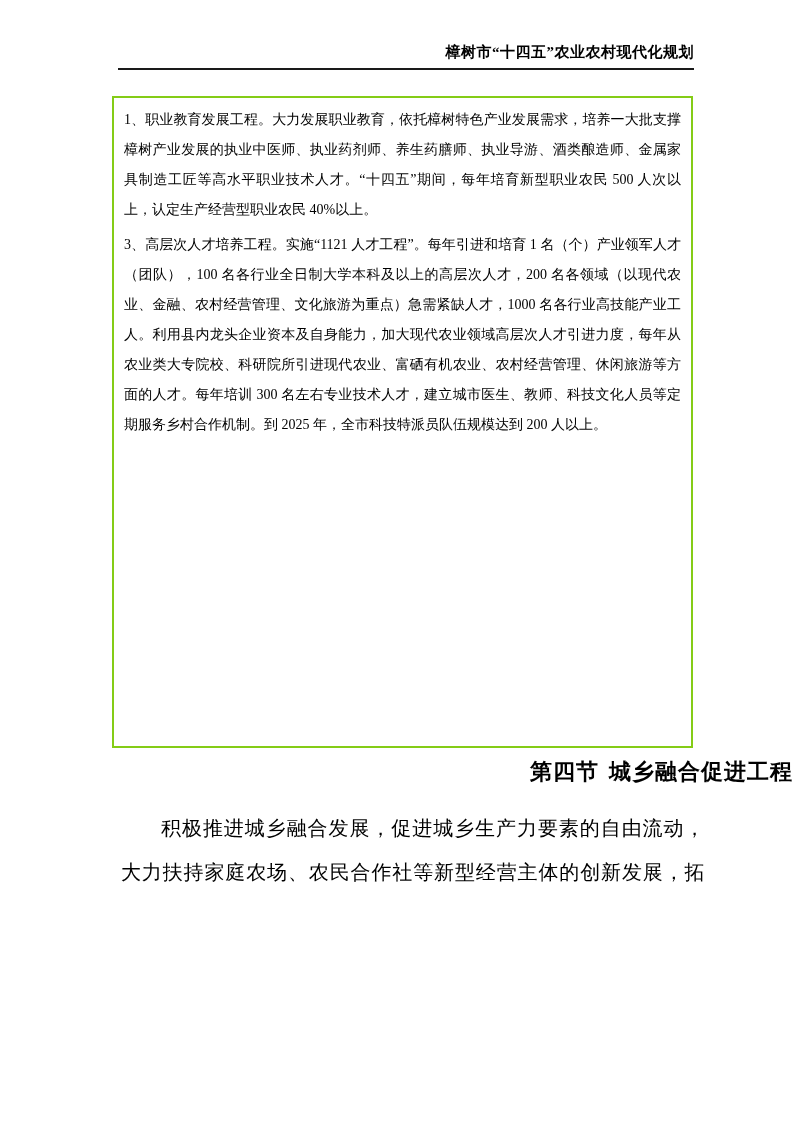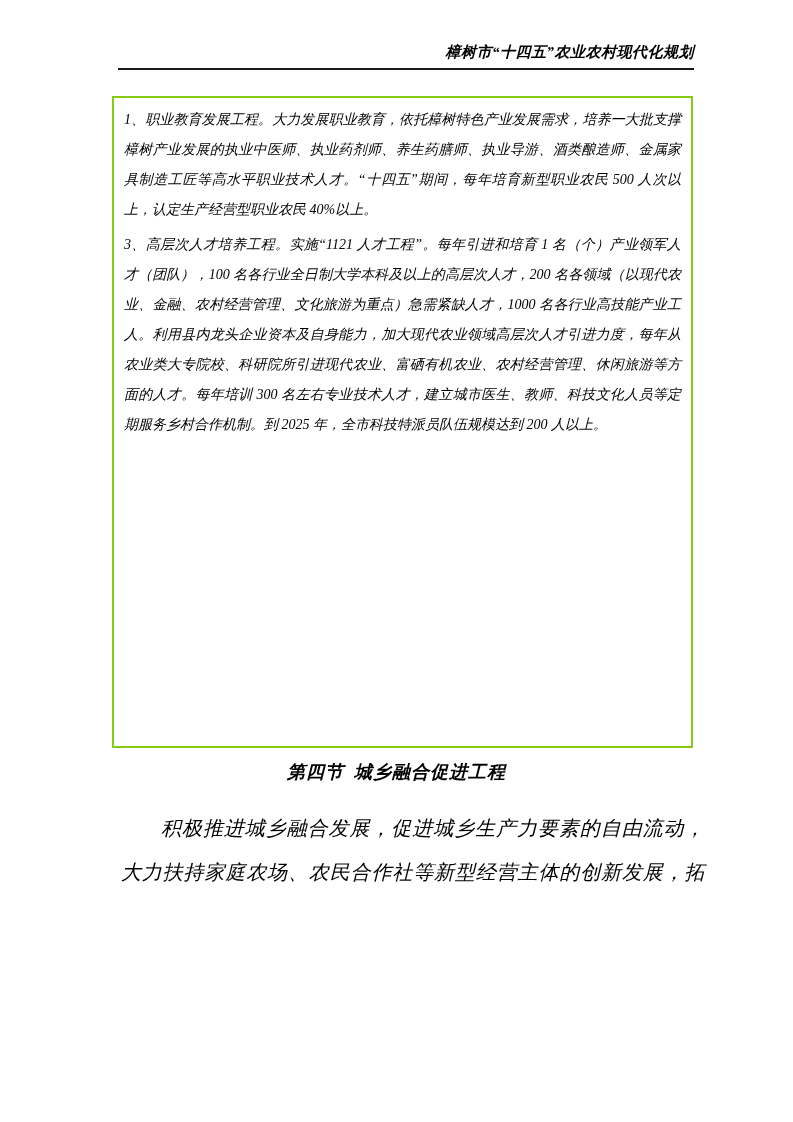--- a/index.html
+++ b/index.html
@@ -8,21 +8,20 @@
     background: #ffffff;
   }
   .page {
     position: relative;
     width: 793px;
     height: 895px;
     background: #ffffff;
     color: #000000;
     font-family: "Liberation Serif", "DejaVu Serif", serif;
     overflow: hidden;
-    font-style: italic;
   }
   
   .doc-header {
     position: absolute;
     top: 42px;
     left: 118px;
     width: 576px;
   }
   .header-title {
     text-align: right;
@@ -54,23 +53,23 @@
     text-align: justify;
     text-justify: inter-character;
   }
   
   .section-heading {
     position: absolute;
     top: 757px;
     left: 0;
     width: 793px;
     margin: 0;
-    text-align: center;
+    text-align: right;
     font-family: "Liberation Sans", "DejaVu Sans", sans-serif;
-    font-size: 18px;
+    font-size: 22px;
     font-weight: bold;
     line-height: 30px;
     letter-spacing: 1px;
   }
   .section-heading .sep { display: inline-block; width: 10px; }
   
   .body-para {
     position: absolute;
     top: 798px;
     left: 113px;

